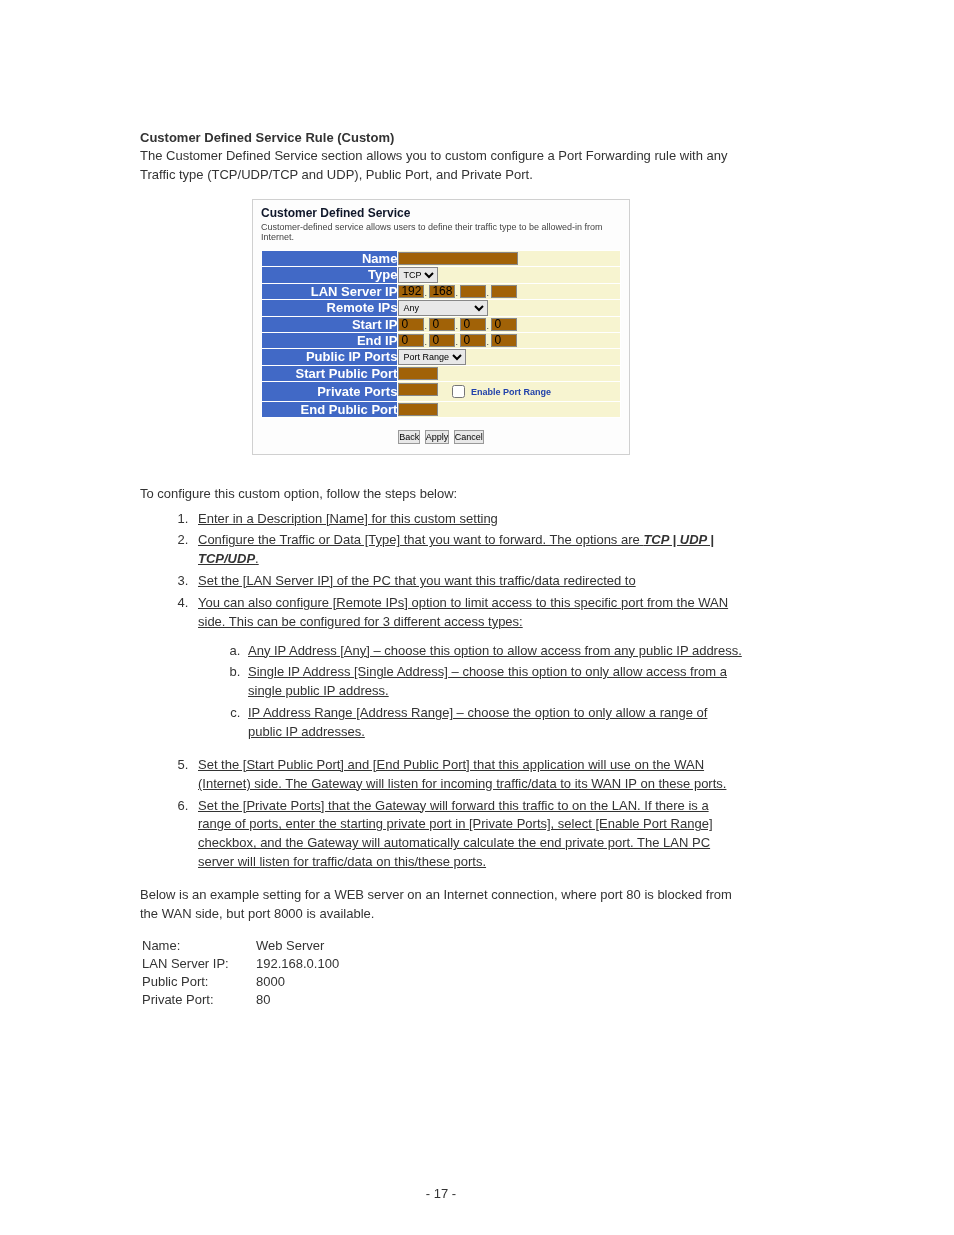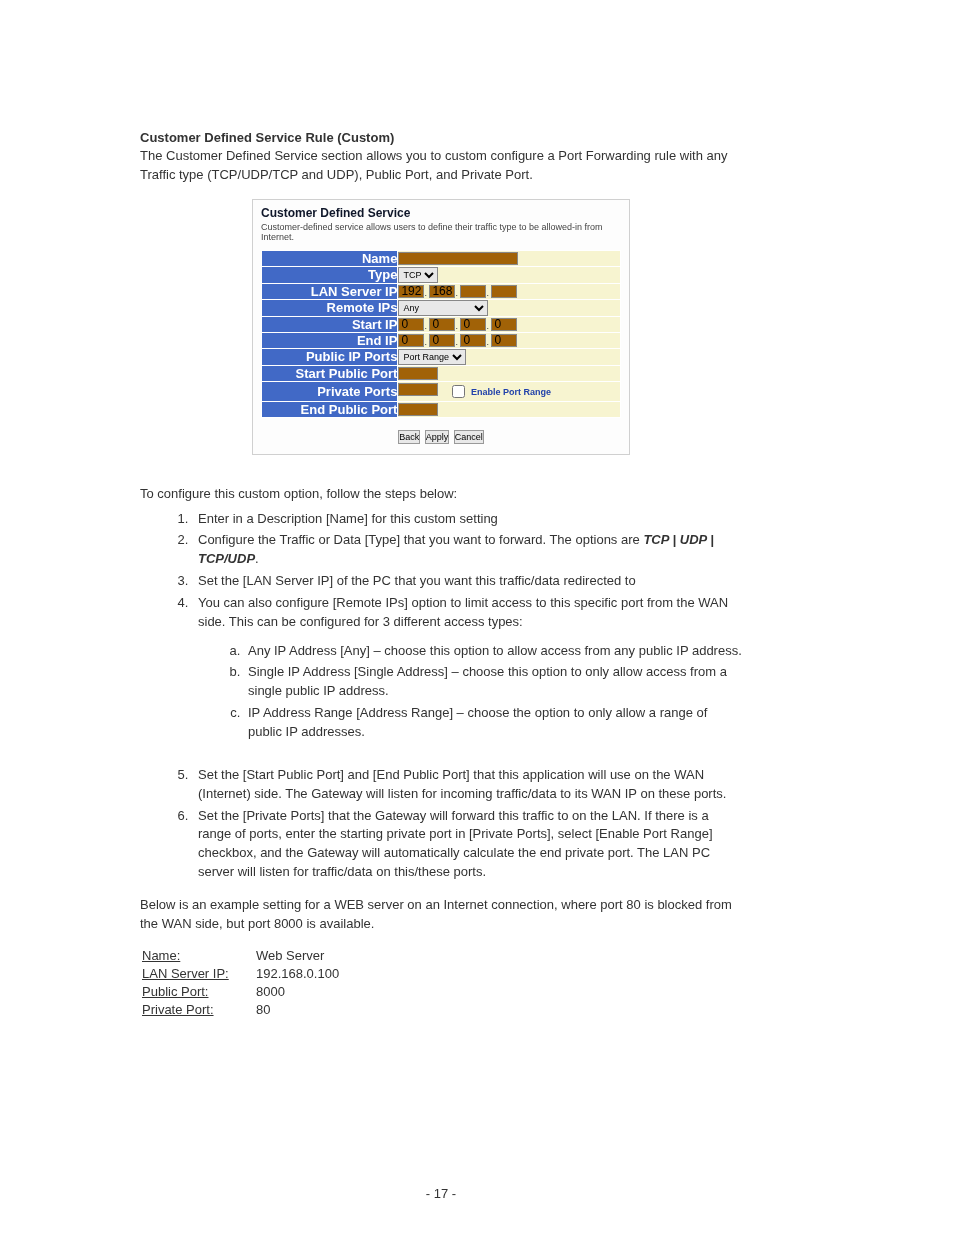--- a/index.html
+++ b/index.html
@@ -99,47 +99,47 @@
   }
   .enable-label {
     color: #2242aa;
     font-weight: bold;
     font-size: 9px;
     vertical-align: middle;
   }
   ol.main-list {
     margin: 6px 0 14px 0;
     padding-left: 52px;
+    text-decoration: underline;
   }
   ol.main-list > li {
     margin-bottom: 3px;
     line-height: 1.45;
     padding-left: 6px;
   }
   ol.sub-list {
     list-style-type: lower-alpha;
-    margin: 10px 0 24px 0;
+    margin: 10px 0 14px 0;
     padding-left: 46px;
   }
   ol.sub-list > li {
     margin-bottom: 3px;
     line-height: 1.45;
     padding-left: 4px;
   }
   .example-table {
     margin-top: 12px;
     font-size: 13px;
   }
   .example-table td {
     padding: 0 4px 1px 0;
     vertical-align: top;
   }
   .example-table td:first-child {
     width: 108px;
-    text-decoration: underline;
   }
   .page-number {
     position: absolute;
     bottom: 34px;
     left: 0;
     width: 100%;
     text-align: center;
     font-size: 13px;
   }
   .bold { font-weight: bold; }

